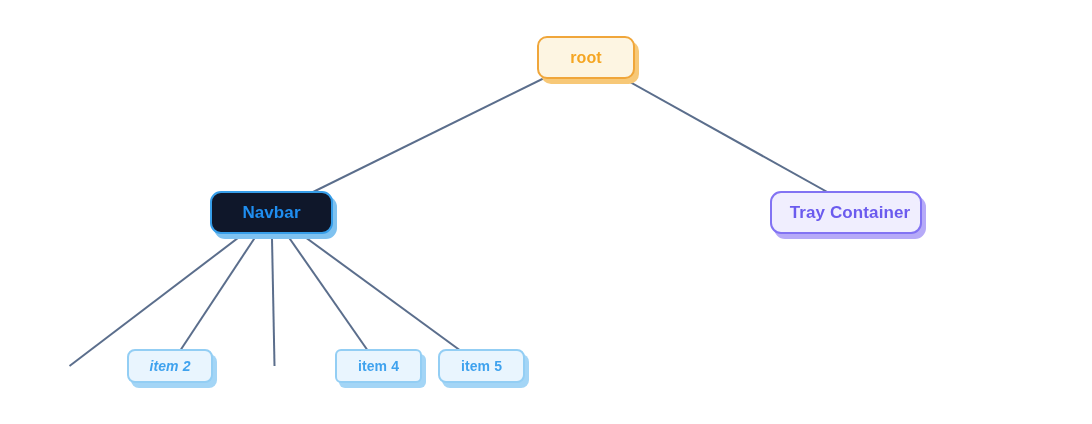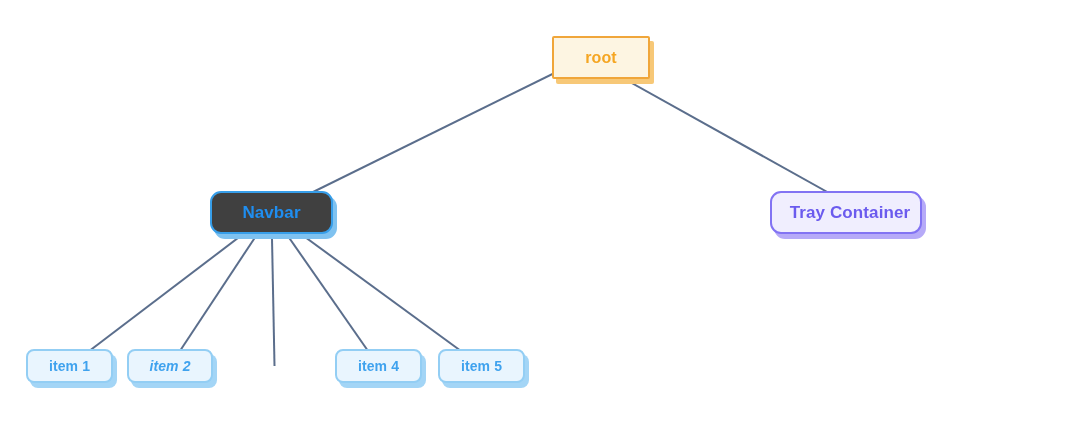--- a/index.html
+++ b/index.html
@@ -32,50 +32,47 @@
     box-sizing: border-box;
     border-style: solid;
     border-width: 2px;
     font-weight: 700;
     letter-spacing: 0.1px;
     cursor: pointer;
     white-space: nowrap;
     user-select: none;
   }
   .node-lg { border-radius: 11px; font-size: 17px; }
-  .node-md { border-radius: 2px; font-size: 16px; margin-left: 15px; }
+  .node-md { border-radius: 10px; font-size: 16px; }
   .node-sm { border-radius: 8px;  font-size: 14px; }
 </style>
 </head>
 <body>
 
 <div id="stage" style="background: rgb(255, 255, 255);">
   <svg id="edge-layer" xmlns="http://www.w3.org/2000/svg" width="1092" height="424" viewBox="0 0 1092 424">
       <line x1="586" y1="57.5" x2="271.5" y2="212.5" stroke="#5b6e8c" stroke-width="2"></line>
       <line x1="586" y1="57.5" x2="864" y2="212.5" stroke="#5b6e8c" stroke-width="2"></line>
       <line x1="271.5" y1="212.5" x2="69.5" y2="366" stroke="#5b6e8c" stroke-width="2"></line>
       <line x1="271.5" y1="212.5" x2="170" y2="366" stroke="#5b6e8c" stroke-width="2"></line>
       <line x1="271.5" y1="212.5" x2="274.5" y2="366" stroke="#5b6e8c" stroke-width="2"></line>
       <line x1="271.5" y1="212.5" x2="378.5" y2="366" stroke="#5b6e8c" stroke-width="2"></line>
       <line x1="271.5" y1="212.5" x2="481.5" y2="366" stroke="#5b6e8c" stroke-width="2"></line>
     </svg>
 <div class="node node-md" style="left: 537px; top: 36px; width: 98px; height: 43px; background: rgb(253, 245, 226); border-color: rgb(240, 166, 58); color: rgb(245, 166, 35); box-shadow: rgb(247, 200, 119) 4px 5px 0px 0px;">
       <span>root</span>
     </div>
-    <div class="node node-lg" style="left: 210px; top: 191px; width: 123px; height: 43px; background: #404040; border-color: rgb(55, 158, 233); color: rgb(31, 142, 240); box-shadow: rgb(127, 194, 240) 4px 5px 0px 0px;">
+    <div class="node node-lg" style="left: 210px; top: 191px; width: 123px; height: 43px; background: #0f172a; border-color: rgb(55, 158, 233); color: rgb(31, 142, 240); box-shadow: rgb(127, 194, 240) 4px 5px 0px 0px;">
       <span>Navbar</span>
     </div>
     <div class="node node-lg" style="left: 770px; top: 191px; width: 152px; height: 43px; background: rgb(240, 238, 254); border-color: rgb(130, 115, 243); color: rgb(107, 91, 238); box-shadow: rgb(182, 170, 248) 4px 5px 0px 0px; padding-left: 8px;">
       <span>Tray Container</span>
     </div>
-    <div class="node node-sm" style="left: 26px; top: 349px; width: 87px; height: 34px; background: rgb(233, 245, 254); border-color: rgb(147, 206, 244); color: rgb(63, 162, 238); box-shadow: rgb(163, 213, 246) 4px 5px 0px 0px;">
-      <span>item 1</span>
-    </div>
     <div class="node node-sm" style="left: 127px; top: 349px; width: 86px; height: 34px; background: rgb(233, 245, 254); border-color: rgb(147, 206, 244); color: rgb(63, 162, 238); box-shadow: rgb(163, 213, 246) 4px 5px 0px 0px; font-style: italic;">
       <span>item 2</span>
     </div>
-    <div class="node node-sm" style="left: 335px; top: 349px; width: 87px; height: 34px; background: rgb(233, 245, 254); border-color: rgb(147, 206, 244); color: rgb(63, 162, 238); box-shadow: rgb(163, 213, 246) 4px 5px 0px 0px;">
+    <div class="node node-sm" style="left: 335px; top: 349px; width: 87px; height: 34px; background: rgb(233, 245, 254); border-color: rgb(147, 206, 244); color: rgb(63, 162, 238); box-shadow: rgb(163, 213, 246) 4px 5px 0px 0px; border-radius: 6px;">
       <span>item 4</span>
     </div>
     <div class="node node-sm" style="left: 438px; top: 349px; width: 87px; height: 34px; background: rgb(233, 245, 254); border-color: rgb(147, 206, 244); color: rgb(63, 162, 238); box-shadow: rgb(163, 213, 246) 4px 5px 0px 0px;">
       <span>item 5</span>
     </div>
   </div>
 
 </body></html>

